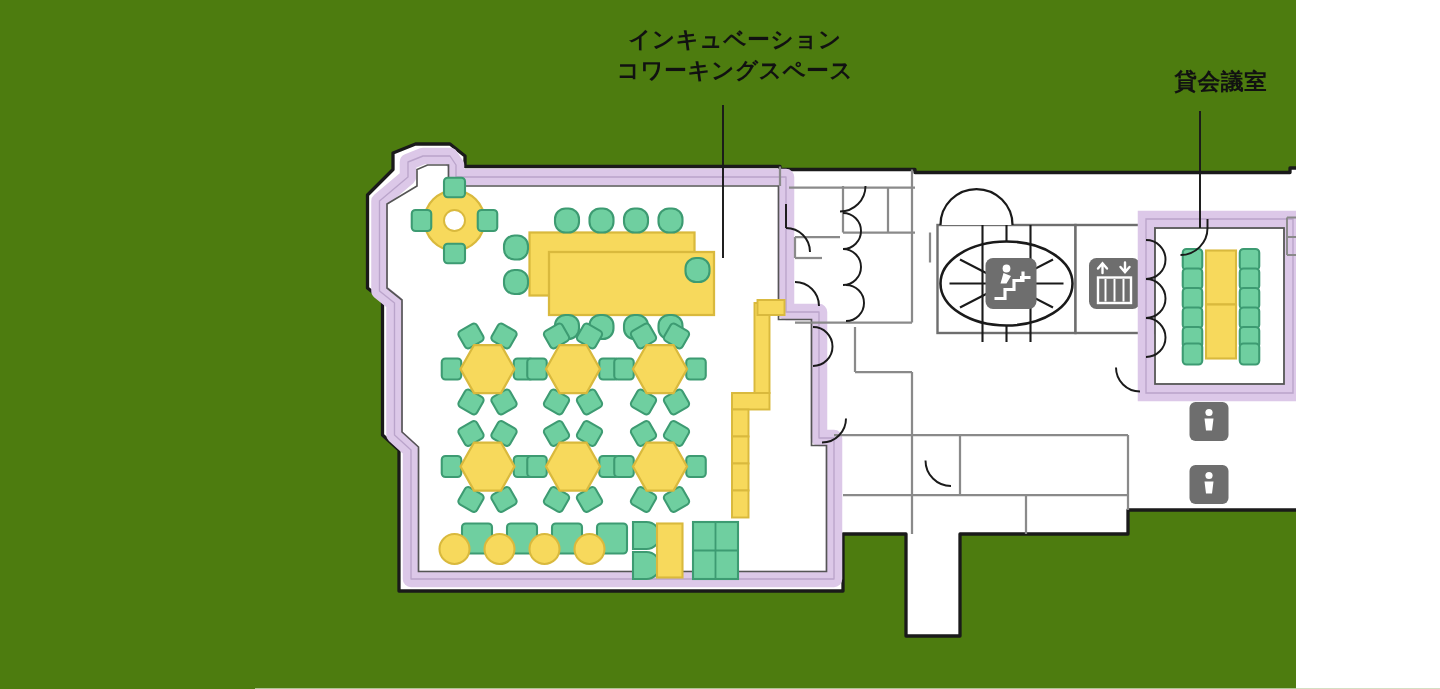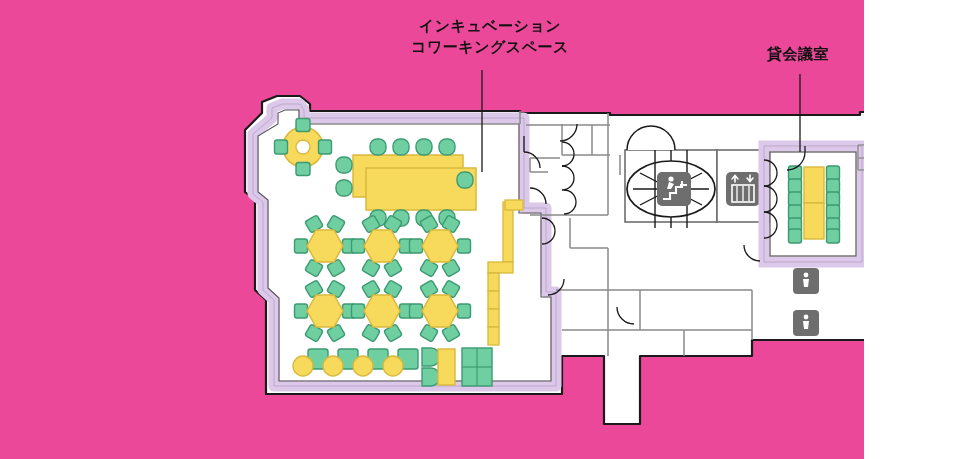--- a/index.html
+++ b/index.html
@@ -7,21 +7,21 @@
     padding: 0;
     background: #ffffff;
   }
   body {
     font-family: "Liberation Sans", sans-serif;
   }
   #app {
     position: relative;
     width: 864px;
     height: 459px;
-    background: #ec4899;
+    background: #4d7c0f;
     overflow: hidden;
   }
   #floorplan-svg {
     position: absolute;
     left: 0;
     top: 0;
     width: 960px;
     height: 459px;
   }
   .callout-label {
@@ -34,21 +34,21 @@
     letter-spacing: 0.5px;
     white-space: pre;
     font-family: "DejaVu Sans", "Liberation Sans", sans-serif;
   }
   #label-coworking {
     left: 330px;
     top: 16px;
     width: 320px;
   }
   #label-meetingroom {
-    left: 703px;
+    left: 719px;
     top: 44px;
     width: 190px;
   }
   #floor-badge {
     position: absolute;
     left: 140px;
     top: 388px;
     width: 64px;
     height: 48px;
     background: #cba5de;

